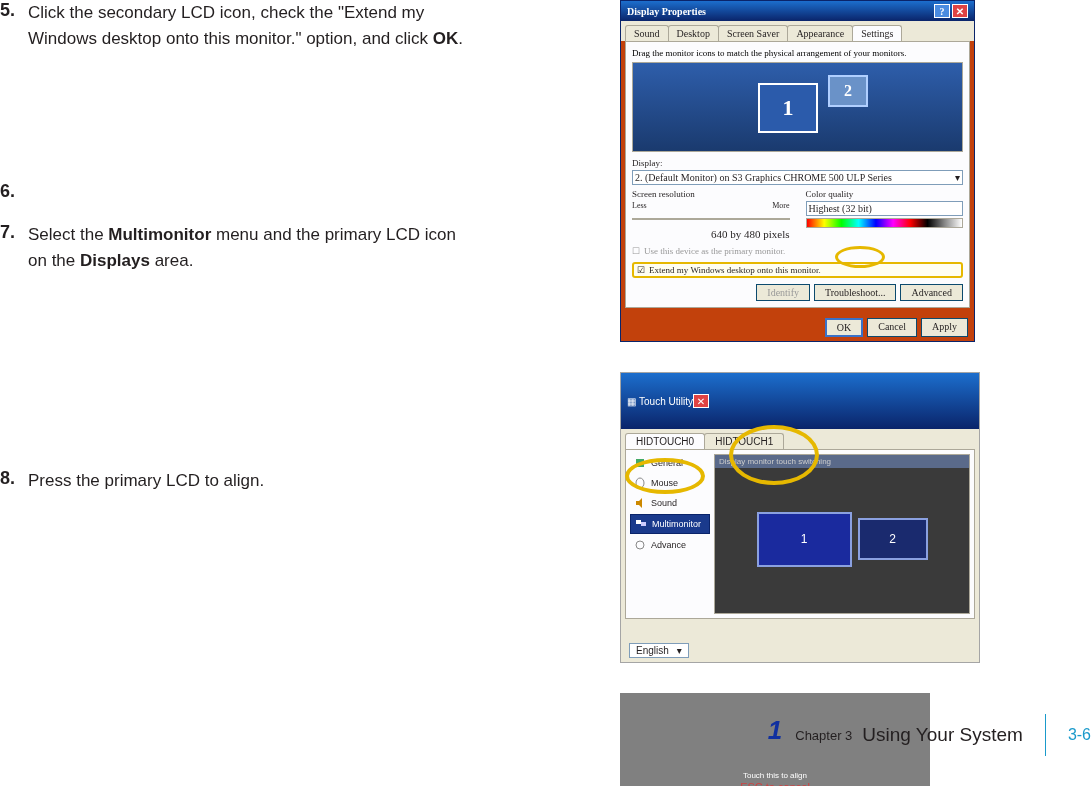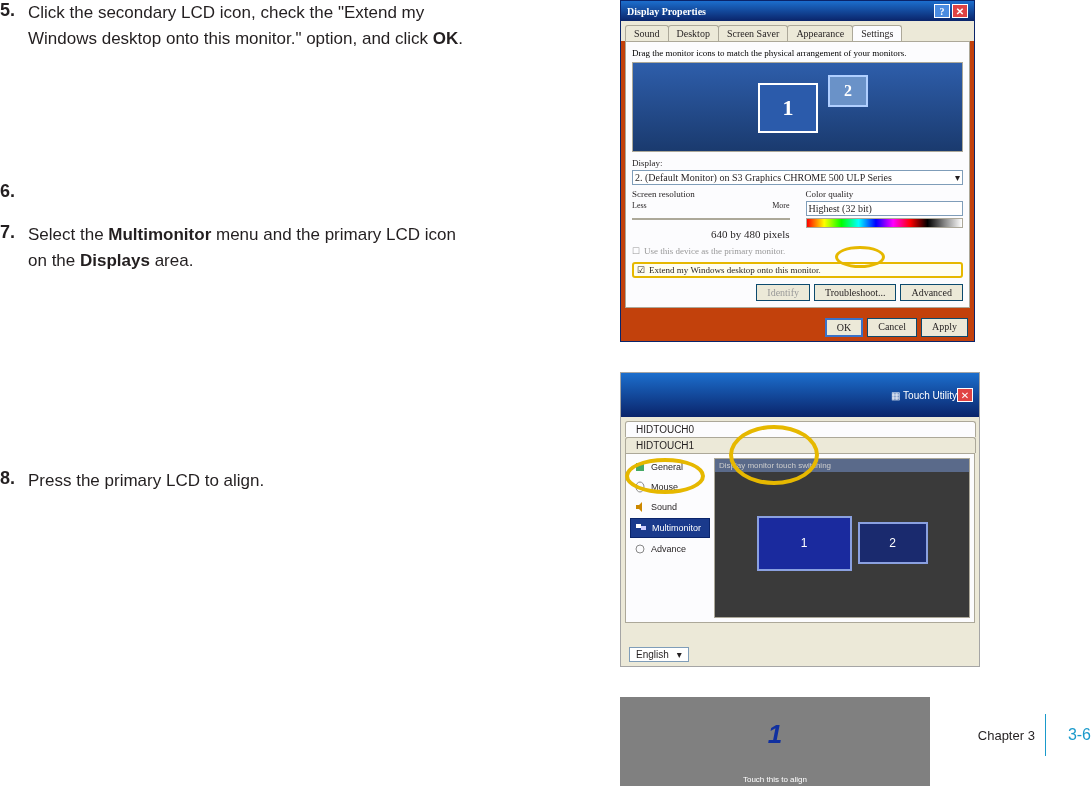--- a/index.html
+++ b/index.html
@@ -179,28 +179,28 @@
   .tu-dialog {
     width: 360px;
     background: #ece9d8;
     border: 1px solid #a5a5a5;
     font-family: Tahoma, sans-serif;
     font-size: 10px;
     position: relative;
   }
   .tu-title {
     background: linear-gradient(#1c6ecd,#0a246a);
-    color:#fff; padding:15px 6px;
-    display:flex; justify-content:flex-end; align-items:center;
+    color:#fff; padding:21px 6px;
+    display:flex; justify-content:flex-start; align-items:center;
   }
   .tu-close{
     width:16px;height:14px;background:#e04343;border:1px solid #fff;
     display:flex;align-items:center;justify-content:center;font-size:10px;
   }
-  .tu-tabs{display:flex; padding:4px 4px 0 4px;flex-direction:column;}
+  .tu-tabs{display:flex; padding:4px 4px 0 4px;}
   .tu-tab{
     padding:2px 10px;border:1px solid #aca899;border-bottom:none;
     background:#ece9d8;border-radius:3px 3px 0 0;margin-right:-1px;
   }
   .tu-tab.active{background:#fcfcfe;}
   .tu-body{
     border:1px solid #aca899; margin:0 4px 4px 4px; padding:4px;
     background:#fcfcfe; display:flex; gap:4px; height:170px;
   }
   .tu-side{
@@ -494,15 +494,16 @@
   <div class="align-screen">
     <div class="align-num">1</div>
     <div class="align-t1">Touch this to align</div>
     <div class="align-t2">ESC to cancel</div>
   </div>
 
 </div>
 
 <div class="footer">
   <span class="footer-chap">Chapter 3</span>
+  <span class="footer-title">Using Your System</span>
   <div class="footer-divider"></div>
   <span class="footer-pg">3-6</span>
 </div>
 
 </body></html>

